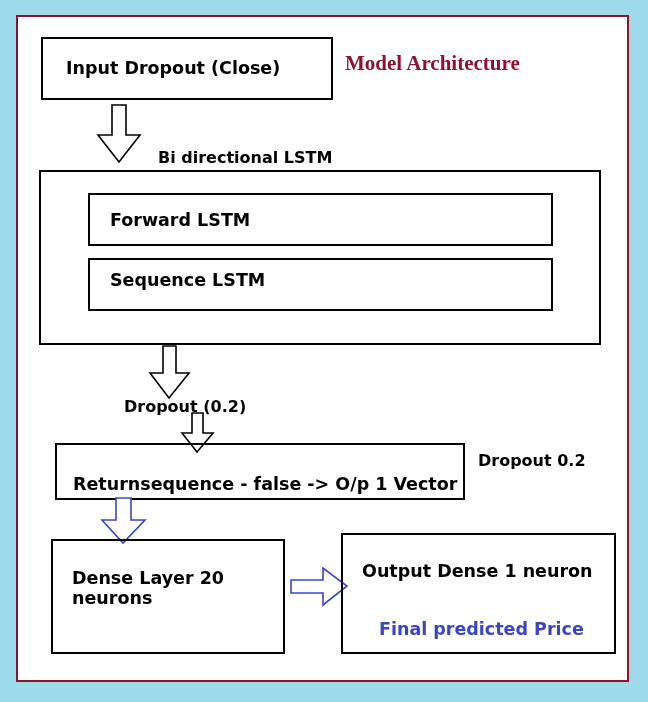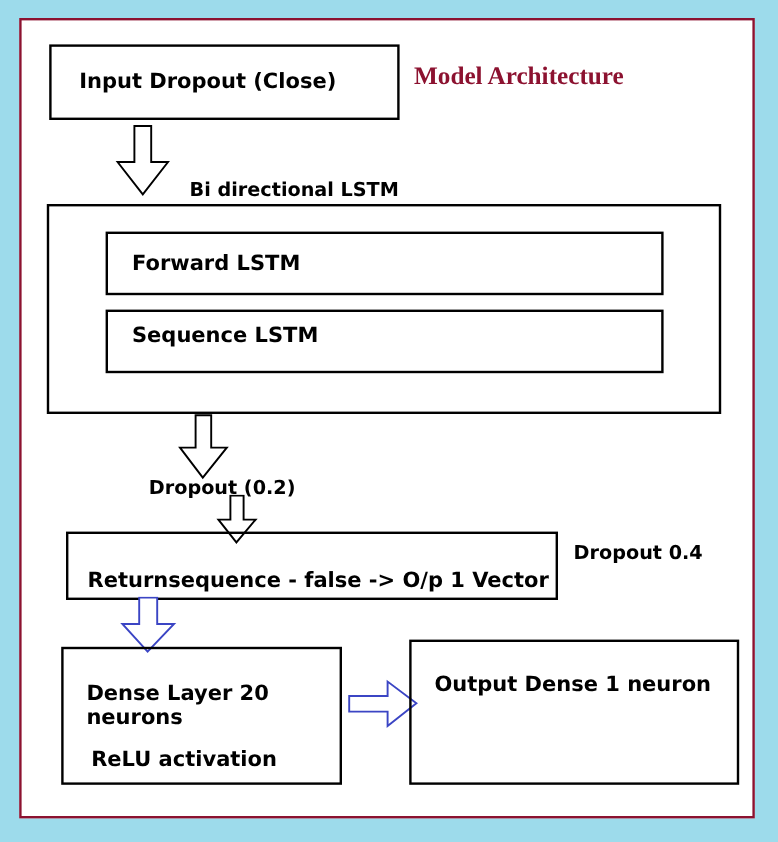--- a/index.html
+++ b/index.html
@@ -146,37 +146,37 @@
       <polygon points="12,1 23,1 23,21 33,21 17,40 2,21 12,21" fill="#ffffff" stroke="#000000" stroke-width="1.6"></polygon>
     </svg>
   </div>
 
   <div class="box" id="box-lstm64"></div>
   <div class="box-label" id="lbl-lstm64">
     <br>
     <span>Returnsequence - false -&gt; O/p 1 Vector</span>
   </div>
 
-  <div class="plain-label" id="lbl-dropout-rt">Dropout 0.4</div>
+  <div class="plain-label" id="lbl-dropout-rt">Dropout 0.2</div>
 
   <div class="arrow" id="arrow-4">
     <svg width="48" height="48" viewBox="0 0 48 48">
       <polygon points="16,1 31,1 31,23 45,23 23,46 2,23 16,23" fill="#ffffff" stroke="#3b45c4" stroke-width="1.6"></polygon>
     </svg>
   </div>
 
   <div class="box" id="box-dense32"></div>
   <div class="box-label" id="lbl-dense32">
     <span>Dense Layer 20</span><br>
     <span>neurons</span>
   </div>
-  <div class="box-label" id="lbl-relu">ReLU activation</div>
 
   <div class="arrow" id="arrow-5">
     <svg width="60" height="44" viewBox="0 0 60 44">
       <polygon points="1,15 33,15 33,3 57,21 33,40 33,28 1,28" fill="#ffffff" stroke="#3b45c4" stroke-width="1.6"></polygon>
     </svg>
   </div>
 
   <div class="box" id="box-output"></div>
   <div class="box-label" id="lbl-output">Output Dense 1 neuron</div>
+  <div class="box-label" id="lbl-final">Final predicted Price</div>
 
 </div>
 
 </body></html>

